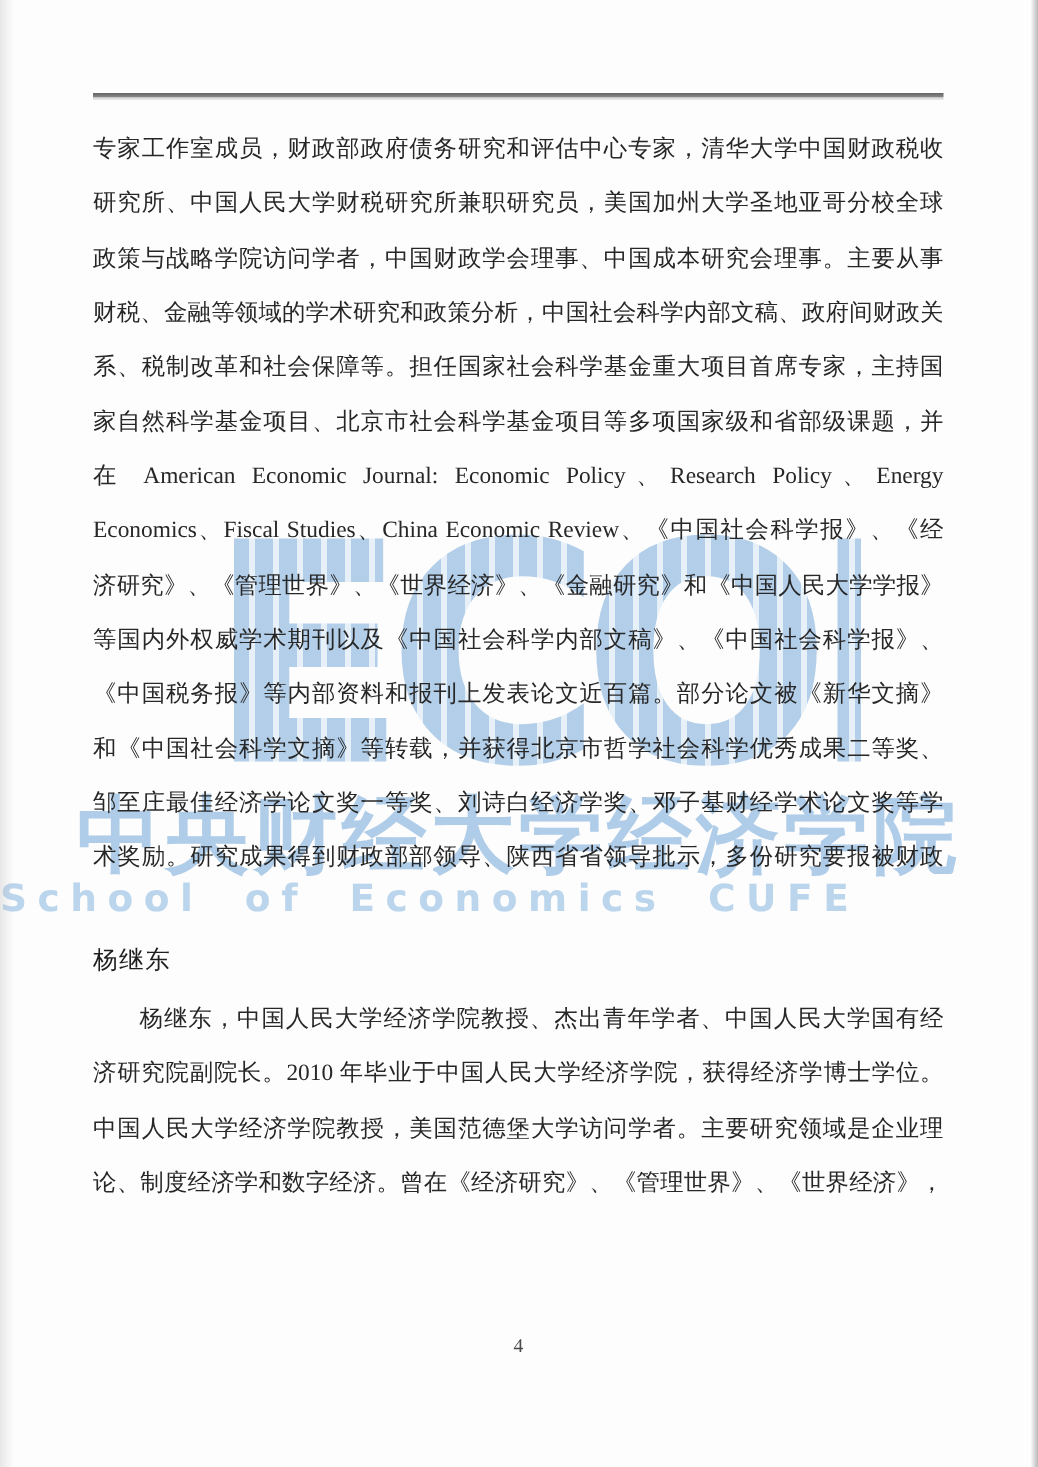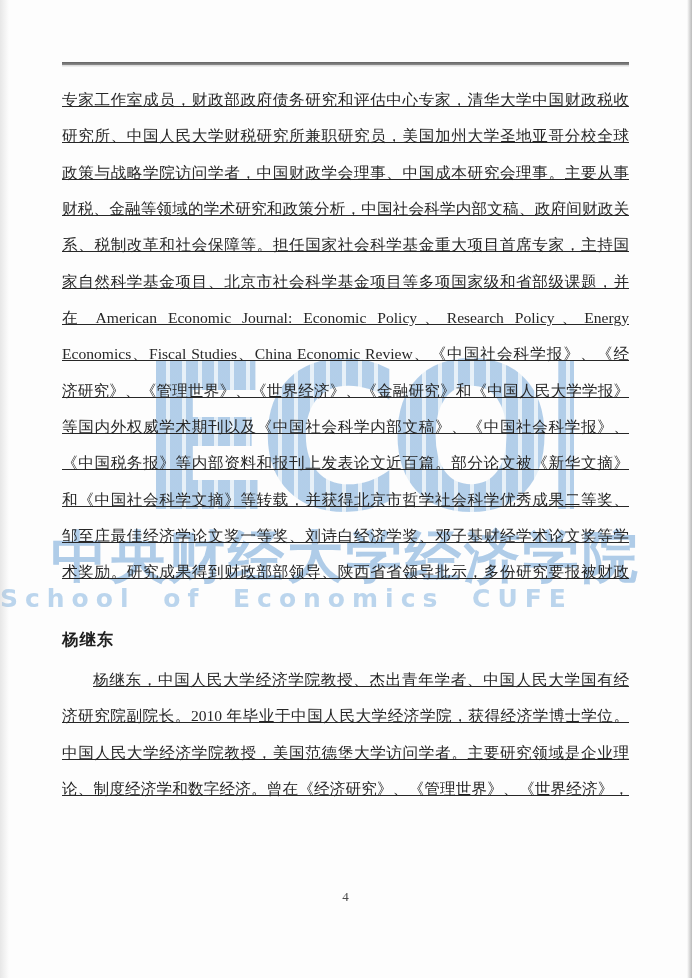--- a/index.html
+++ b/index.html
@@ -43,27 +43,27 @@
     font-size:25px; letter-spacing:7px; word-spacing:12px;
     color:rgba(168,201,232,.78);
   }
   
   .content {
     position:absolute; left:62px; top:82px; width:567px;
     color:#272727; font-size:15.6px;
   }
   .line {
     height:36.33px; line-height:36.33px;
-    text-align:justify; text-align-last:justify; white-space:nowrap;text-decoration:underline;
+    text-align:justify; text-align-last:justify; white-space:nowrap;
   }
   .line.nj { text-align-last:left; }
   .line.indent { text-indent:31px; }
   .heading {
     margin-top:31px; margin-bottom:4px; height:36.33px; line-height:36.33px;
-    font-weight:bold; font-size:16.4px; color:#1f1f1f;
+    font-weight:normal; font-size:16.4px; color:#1f1f1f;
     text-align:left; letter-spacing:1px;
   }
   .page-number {
     position:absolute; top:889px; left:62px; width:567px;
     text-align:center; font-size:13px; line-height:16px; color:#4a4a4a;
   }
 </style>
 </head>
 <body>
 

